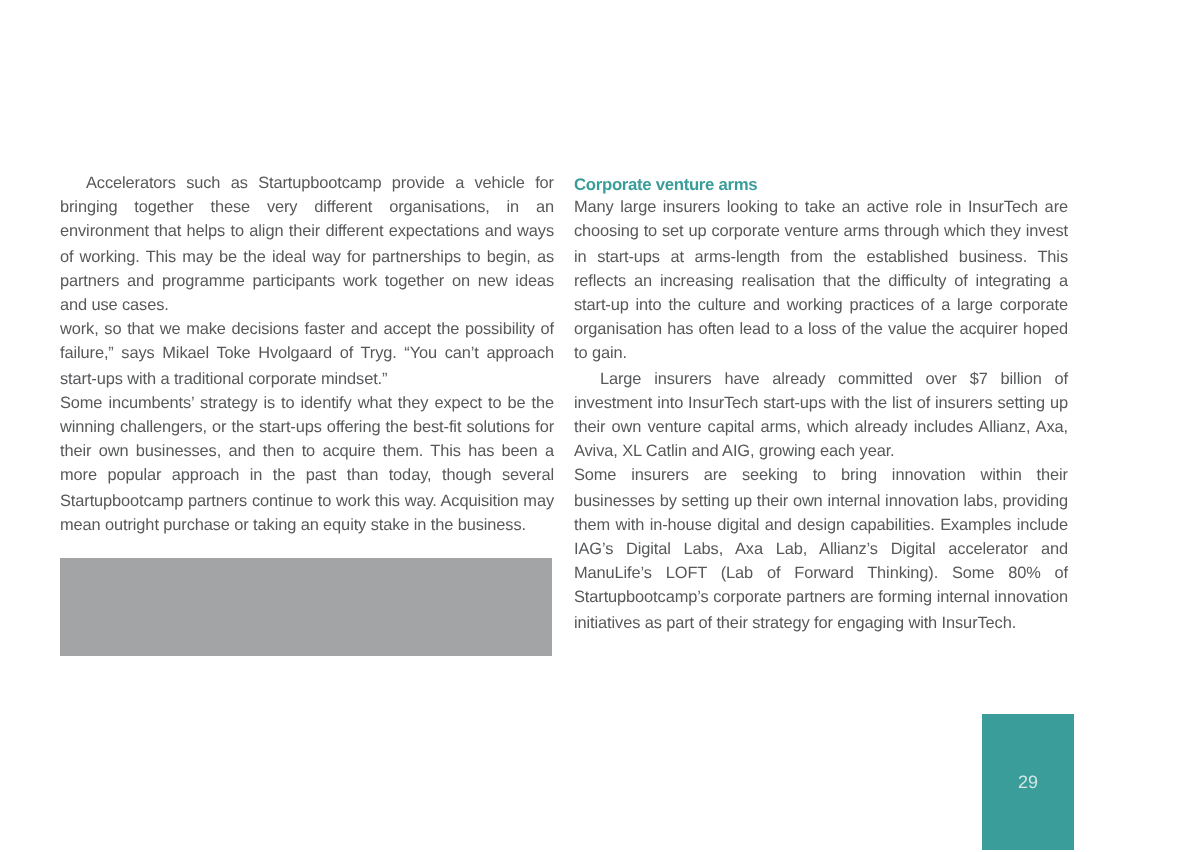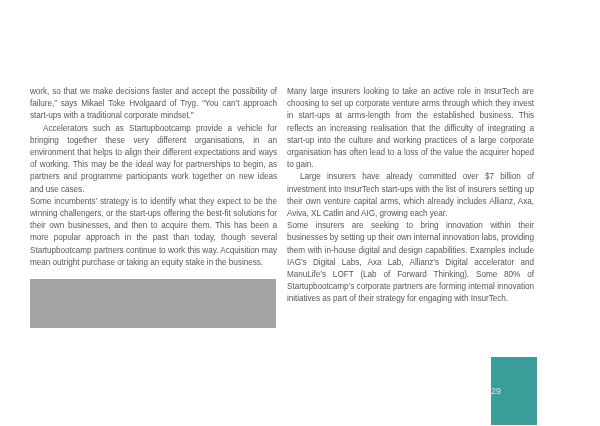--- a/index.html
+++ b/index.html
@@ -39,40 +39,41 @@
   .image-placeholder{
     width:246px;height:49px;
     margin-top:10px;
     background:var(--image_placeholder,#a3a4a6);
   }
   .page-number-badge{
     position:absolute;
     left:491px;top:357px;
     width:46px;height:68px;
     background:var(--accent,#3a9d9a);
-    display:flex;align-items:center;
+    display:flex;align-items:center;justify-content:center;
     font-size:9px;
     color:var(--page_number_text,#d2e7e5);
   }
 </style>
 </head>
 <body>
 
 <div class="page">
 
   <div class="columns">
 
     <div class="col">
+      <p class="body-text indent">Accelerators such as Startupbootcamp provide a vehicle for bringing together these very different organisations, in an environment that helps to align their different expectations and ways of working. This may be the ideal way for partnerships to begin, as partners and programme participants work together on new ideas and use cases.</p>
       <p class="body-text">work, so that we make decisions faster and accept the possibility of failure,” says Mikael Toke Hvolgaard of Tryg. “You can’t approach start-ups with a traditional corporate mindset.”</p>
-      <p class="body-text indent">Accelerators such as Startupbootcamp provide a vehicle for bringing together these very different organisations, in an environment that helps to align their different expectations and ways of working. This may be the ideal way for partnerships to begin, as partners and programme participants work together on new ideas and use cases.</p>
       <p class="body-text">Some incumbents’ strategy is to identify what they expect to be the winning challengers, or the start-ups offering the best-fit solutions for their own businesses, and then to acquire them.  This has been a more popular approach in the past than today, though several Startupbootcamp partners continue to work this way. Acquisition may mean outright purchase or taking an equity stake in the business.</p>
       <div class="image-placeholder"></div>
     </div>
 
     <div class="col">
+      <h3 class="section-heading first">Corporate venture arms</h3>
       <p class="body-text">Many large insurers looking to take an active role in InsurTech are choosing to set up corporate venture arms through which they invest in start-ups at arms-length from the established business. This reflects an increasing realisation that the difficulty of integrating a start-up into the culture and working practices of a large corporate organisation has often lead to a loss of the value the acquirer hoped to gain.</p>
       <p class="body-text indent">Large insurers have already committed over $7 billion of investment into InsurTech start-ups with the list of insurers setting up their own venture capital arms, which already includes Allianz, Axa, Aviva, XL Catlin and AIG, growing each year.</p>
       <p class="body-text">Some insurers are seeking to bring innovation within their businesses by setting up their own internal innovation labs, providing them with in-house digital and design capabilities. Examples include IAG’s Digital Labs, Axa Lab, Allianz’s Digital accelerator and ManuLife’s LOFT (Lab of Forward Thinking). Some 80% of Startupbootcamp’s corporate partners are forming internal innovation initiatives as part of their strategy for engaging with InsurTech.</p>
     </div>
 
   </div>
 
   <div class="page-number-badge">
     <span>29</span>
   </div>

